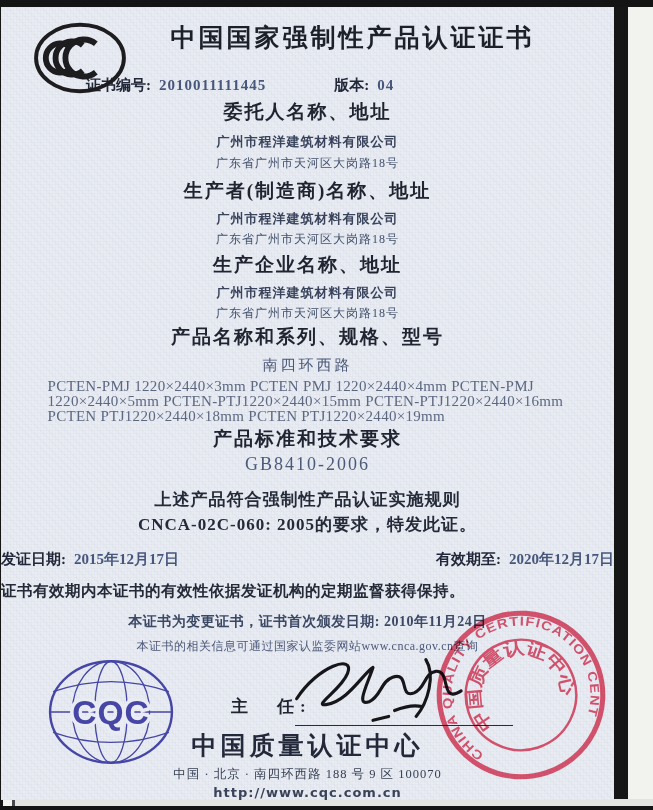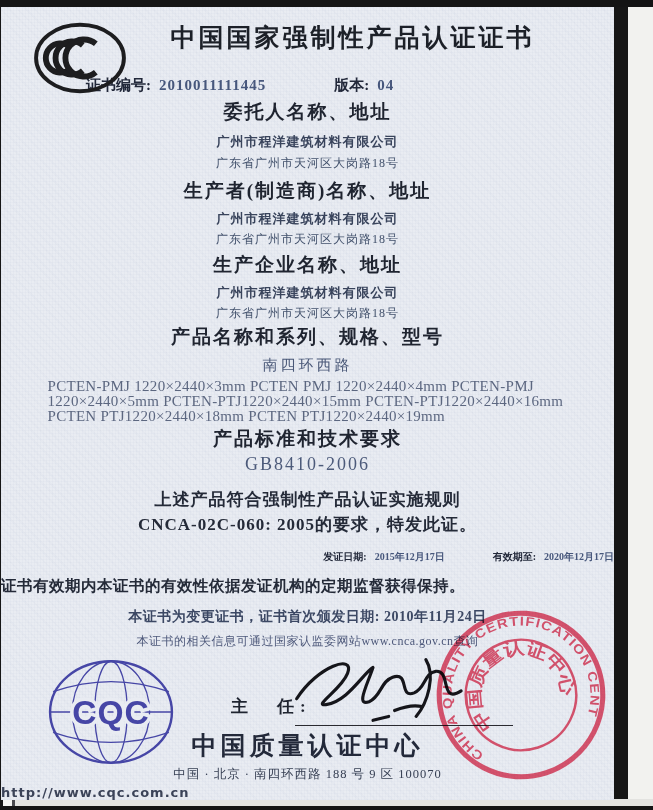--- a/index.html
+++ b/index.html
@@ -55,40 +55,40 @@
     max-width:520px;margin:4px auto 0;
     font-size:15px;line-height:15px;color:#5c6780;letter-spacing:.3px;
   }
   .standard-value{text-align:center;font-size:18px;color:#4c5a7a;letter-spacing:2px;margin-top:2px;}
 
   .statement{
     margin-top:12px;text-align:center;font-size:17px;font-weight:bold;
     line-height:25px;color:#242a38;letter-spacing:1px;
   }
   .dates-row{
-    margin-top:13px;display:flex;justify-content:flex-end;gap:48px;
-    font-size:10px;font-weight:bold;color:#22283a;
+    margin-top:13px;display:flex;justify-content:space-between;gap:48px;
+    font-size:15px;font-weight:bold;color:#22283a;
   }
   .dates-row .val{color:#47577c;}
   .maintain-note{margin-top:12px;text-align:left;font-size:15.5px;font-weight:bold;color:#242a38;letter-spacing:.5px;}
   .change-note{margin-top:11px;text-align:center;font-size:14px;font-weight:bold;color:#3c4864;letter-spacing:.5px;}
   .info-note{margin-top:7px;text-align:center;font-size:12px;color:#4d587a;letter-spacing:.5px;}
 
   .cqc-logo{position:absolute;left:44px;top:648px;}
 
   .sig-block{position:absolute;left:220px;top:640px;width:330px;height:100px;}
   .director-label{position:absolute;left:10px;top:48px;font-size:17px;font-weight:bold;letter-spacing:6px;color:#1f2430;}
   .signature{position:absolute;left:58px;top:0;}
   .sig-line{position:absolute;left:74px;top:78px;width:218px;border-top:1.5px solid #2a2a30;}
 
   .org-name{position:absolute;left:0;width:613px;top:722px;text-align:center;
     font-size:25px;font-weight:bold;letter-spacing:4px;color:#23293a;}
   .org-addr{position:absolute;left:0;width:613px;top:759px;text-align:center;
     font-size:12.5px;color:#353e52;letter-spacing:1px;}
-  .org-url{position:absolute;left:0;width:613px;top:778px;
+  .org-url{position:absolute;left:0;width:613px;top:778px;text-align:center;
     font-family:"DejaVu Sans","Liberation Sans",sans-serif;
     font-size:13px;font-weight:bold;letter-spacing:1px;color:#3b4358;}
 
   .seal{position:absolute;left:428px;top:596px;mix-blend-mode:multiply;opacity:.92;}
 </style>
 </head>
 <body>
 
 <div class="strip strip-left-white"></div>
 <div class="strip strip-left-dark"></div>

